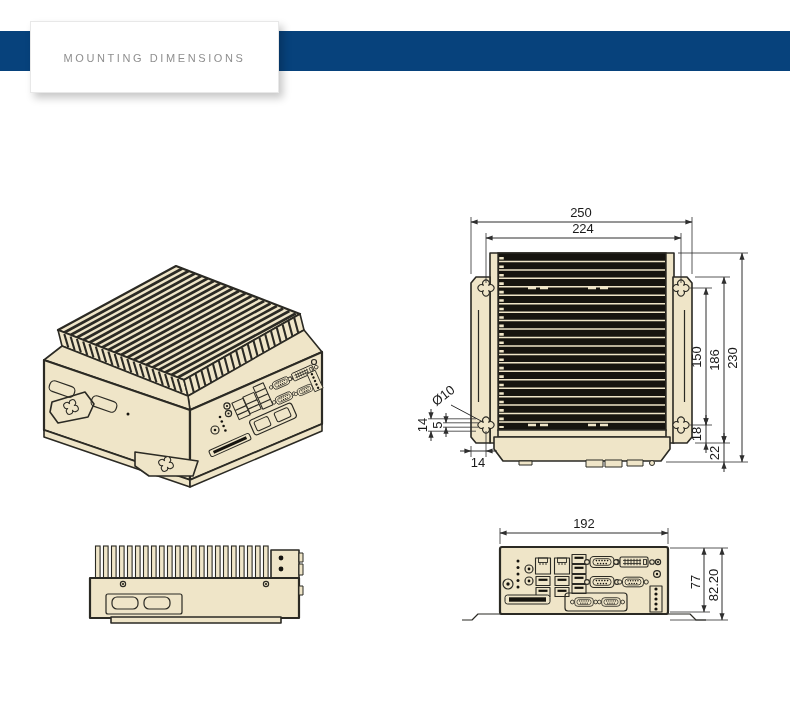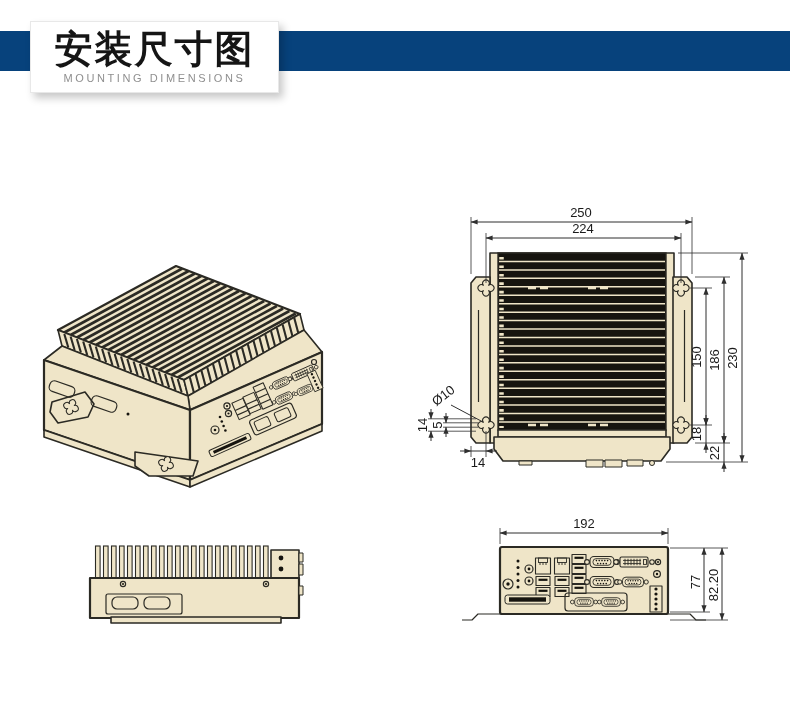--- a/index.html
+++ b/index.html
@@ -30,21 +30,20 @@
   #db9P .sh,#dviP .sh,#rj45P .sh,#usbP .sh,#tblkP .sh{fill:#efe5c8;stroke:#2b2a24;stroke-width:1.1;stroke-linejoin:round;}
   #db9P .in,#dviP .in,#rj45P .in{fill:none;stroke:#2b2a24;stroke-width:.9;}
 </style>
 </head>
 <body>
 
 <div class="page">
 
   <div class="banner-bar"></div>
   <div class="title-card">
-    <h1>安装尺寸图</h1>
     <div class="sub">MOUNTING DIMENSIONS</div>
   </div>
 
   <svg class="drawing" width="790" height="715" viewBox="0 0 790 715">
     <defs>
       <marker id="ah" viewBox="0 0 10 10" refX="9.5" refY="5" markerWidth="9" markerHeight="7" orient="auto-start-reverse">
           <path d="M0,1.3 L10,5 L0,8.7 Z" fill="#2f2f2f"></path>
         </marker>
       <path id="cloverP" d="M-2.4,-2.4 A3.3,3.3 0 1 1 2.4,-2.4 A3.3,3.3 0 1 1 2.4,2.4 A3.3,3.3 0 1 1 -2.4,2.4 A3.3,3.3 0 1 1 -2.4,-2.4 Z"></path>
       <g id="db9P">

